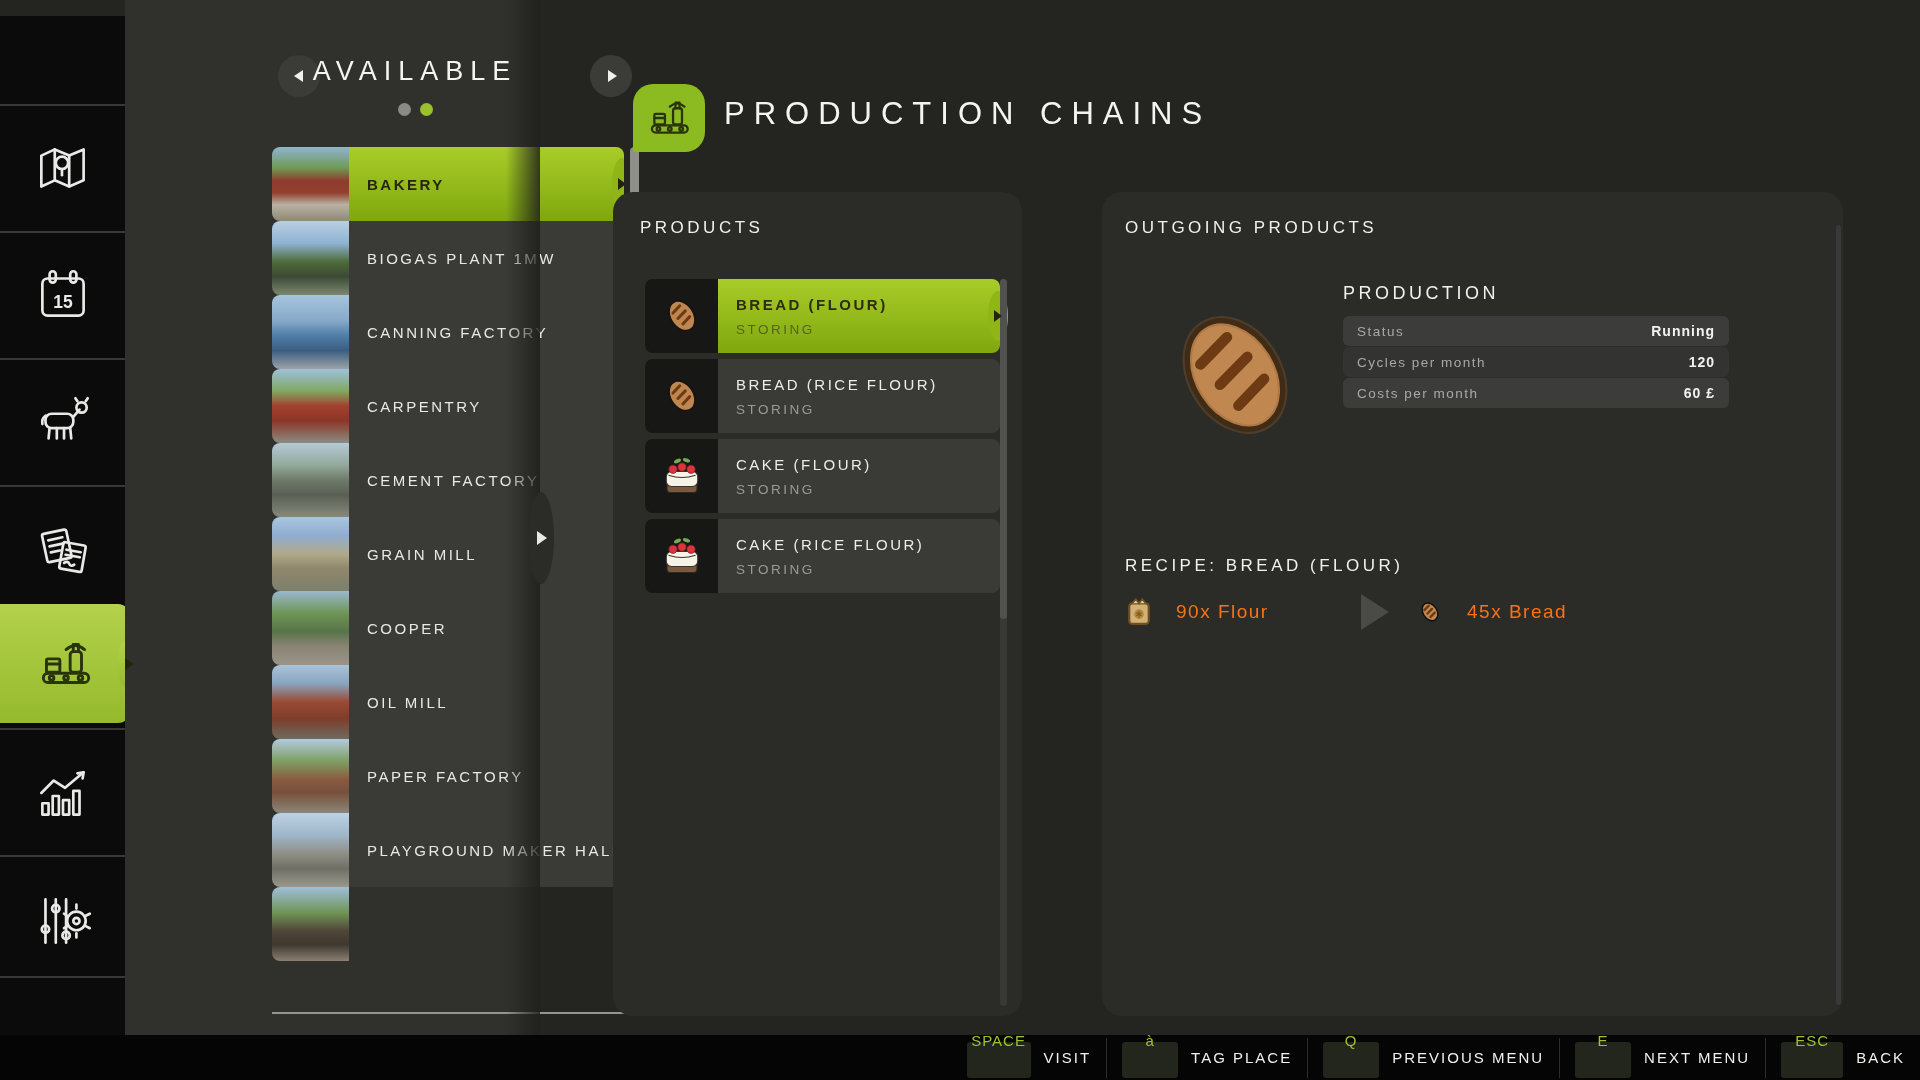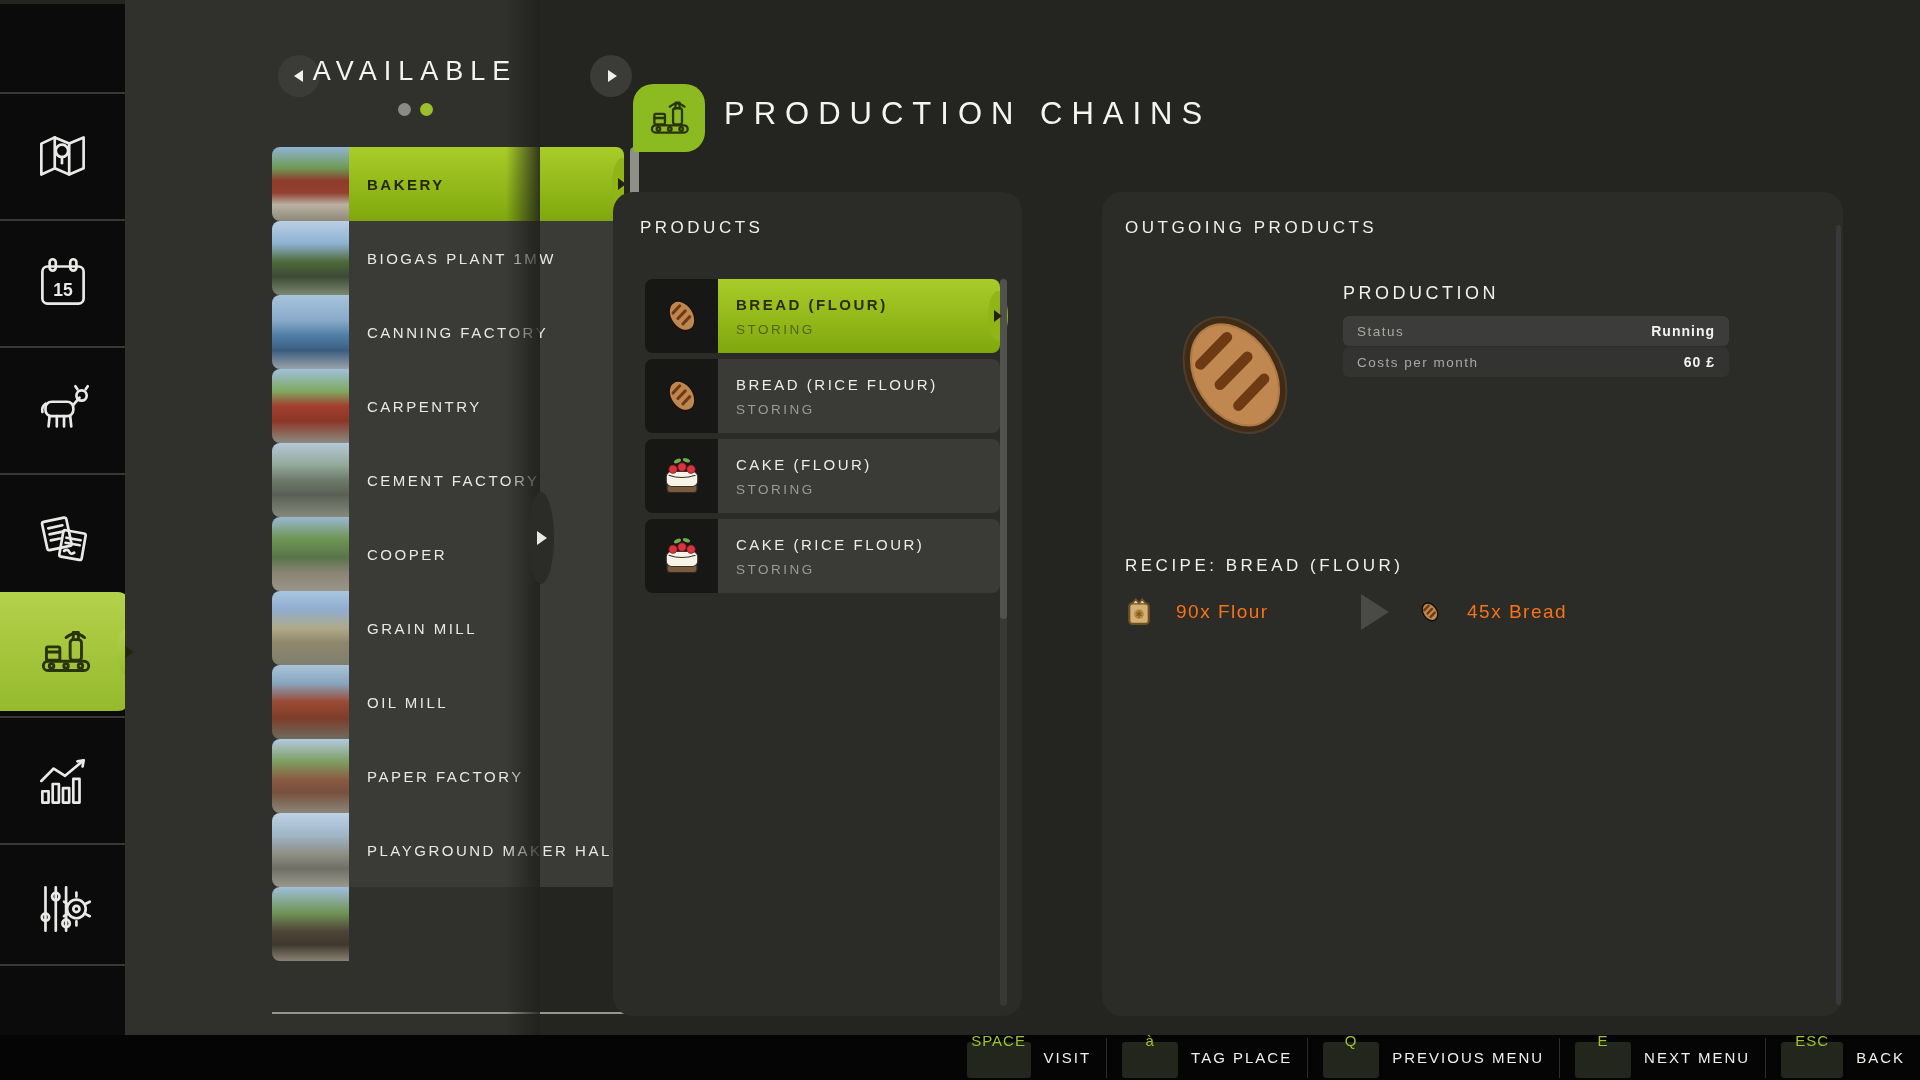--- a/index.html
+++ b/index.html
@@ -1,20 +1,20 @@
 <!DOCTYPE html>
 <html><head>
 <meta charset="utf-8">
 <style>
   html,body{margin:0;padding:0;background:#000;}
   .stage{position:relative;width:1920px;height:1080px;background:#242421;overflow:hidden;
          font-family:"Liberation Sans",sans-serif;color:#ececea;}
 
   
-  .sidebar{position:absolute;left:0;top:4px;width:125px;height:1035px;background:#0b0b0b;}
+  .sidebar{position:absolute;left:0;top:16px;width:125px;height:1035px;background:#0b0b0b;}
   .side-sep{position:absolute;left:0;width:125px;height:2px;background:#383836;}
   .side-cell{position:absolute;left:0;width:125px;height:125px;display:flex;align-items:center;justify-content:center;cursor:pointer;}
   .side-cell svg{width:66px;height:66px;}
   .side-cell.active{height:119px;background:linear-gradient(180deg,#b4d14c,#95ba2c);border-radius:0 12px 12px 0;width:130px;}
   .side-cell.active::after{content:"";position:absolute;right:-9px;top:50%;margin-top:-24px;width:22px;height:48px;
         background:inherit;border-radius:50%;}
   .side-cell.active .tab-arrow{position:absolute;right:-4px;top:50%;margin-top:-6px;width:0;height:0;z-index:2;
         border-left:9px solid #20280a;border-top:6px solid transparent;border-bottom:6px solid transparent;}
   .ic{stroke:#e9e9e7;stroke-width:2.6;fill:none;stroke-linecap:round;stroke-linejoin:round;}
   .icd{stroke:#29330c;stroke-width:2.8;fill:none;stroke-linecap:round;stroke-linejoin:round;}
@@ -234,26 +234,26 @@
       </div>
       <div class="avail-item">
         <div class="avail-thumb" style="background:linear-gradient(180deg,#9fc0db 0%,#7fa861 30%,#a2402f 50%,#8c3627 70%,#8b8b80 100%)"></div>
         <div class="avail-label">CARPENTRY</div>
       </div>
       <div class="avail-item">
         <div class="avail-thumb" style="background:linear-gradient(180deg,#b5c9d8 0%,#93a99a 30%,#6e7a6a 50%,#5a5f55 70%,#86897b 100%)"></div>
         <div class="avail-label">CEMENT FACTORY</div>
       </div>
       <div class="avail-item">
+        <div class="avail-thumb" style="background:linear-gradient(180deg,#a8c6de 0%,#90add0 25%,#b0a98a 50%,#8f876b 70%,#7d7f6e 100%)"></div>
+        <div class="avail-label">GRAIN MILL</div>
+      </div>
+      <div class="avail-item">
         <div class="avail-thumb" style="background:linear-gradient(180deg,#9ab8d0 0%,#6e9553 30%,#58744a 55%,#8a8474 75%,#9b948a 100%)"></div>
         <div class="avail-label">COOPER</div>
-      </div>
-      <div class="avail-item">
-        <div class="avail-thumb" style="background:linear-gradient(180deg,#a8c6de 0%,#90add0 25%,#b0a98a 50%,#8f876b 70%,#7d7f6e 100%)"></div>
-        <div class="avail-label">GRAIN MILL</div>
       </div>
       <div class="avail-item">
         <div class="avail-thumb" style="background:linear-gradient(180deg,#a9c3d8 0%,#88a5bf 25%,#9a4a33 50%,#7e3d2a 72%,#6d6a5e 100%)"></div>
         <div class="avail-label">OIL MILL</div>
       </div>
       <div class="avail-item">
         <div class="avail-thumb" style="background:linear-gradient(180deg,#b3cadf 0%,#7e9f63 30%,#8a5a41 55%,#77503c 72%,#8b8678 100%)"></div>
         <div class="avail-label">PAPER FACTORY</div>
       </div>
       <div class="avail-item">
@@ -382,20 +382,24 @@
         <path d="M-22,-26 L13,-34 M-17,0 L19,-8 M-13,26 L21,18" stroke="#6e3a14" stroke-width="10" stroke-linecap="round" fill="none"></path>
       </g>
     </svg>
   </div>
 
   <div class="production-title">PRODUCTION</div>
   <div class="prod-table">
     <div class="pt-row">
       <span class="pt-label">Status</span>
       <span class="pt-value">Running</span>
+    </div>
+    <div class="pt-row">
+      <span class="pt-label">Cycles per month</span>
+      <span class="pt-value">120</span>
     </div>
     <div class="pt-row">
       <span class="pt-label">Costs per month</span>
       <span class="pt-value">60 £</span>
     </div>
   </div>
 
   <div class="recipe-title">RECIPE: BREAD (FLOUR)</div>
   <div class="recipe-row">
     <svg width="26" height="32" viewBox="0 0 24 28" style="margin-right:24px;">

